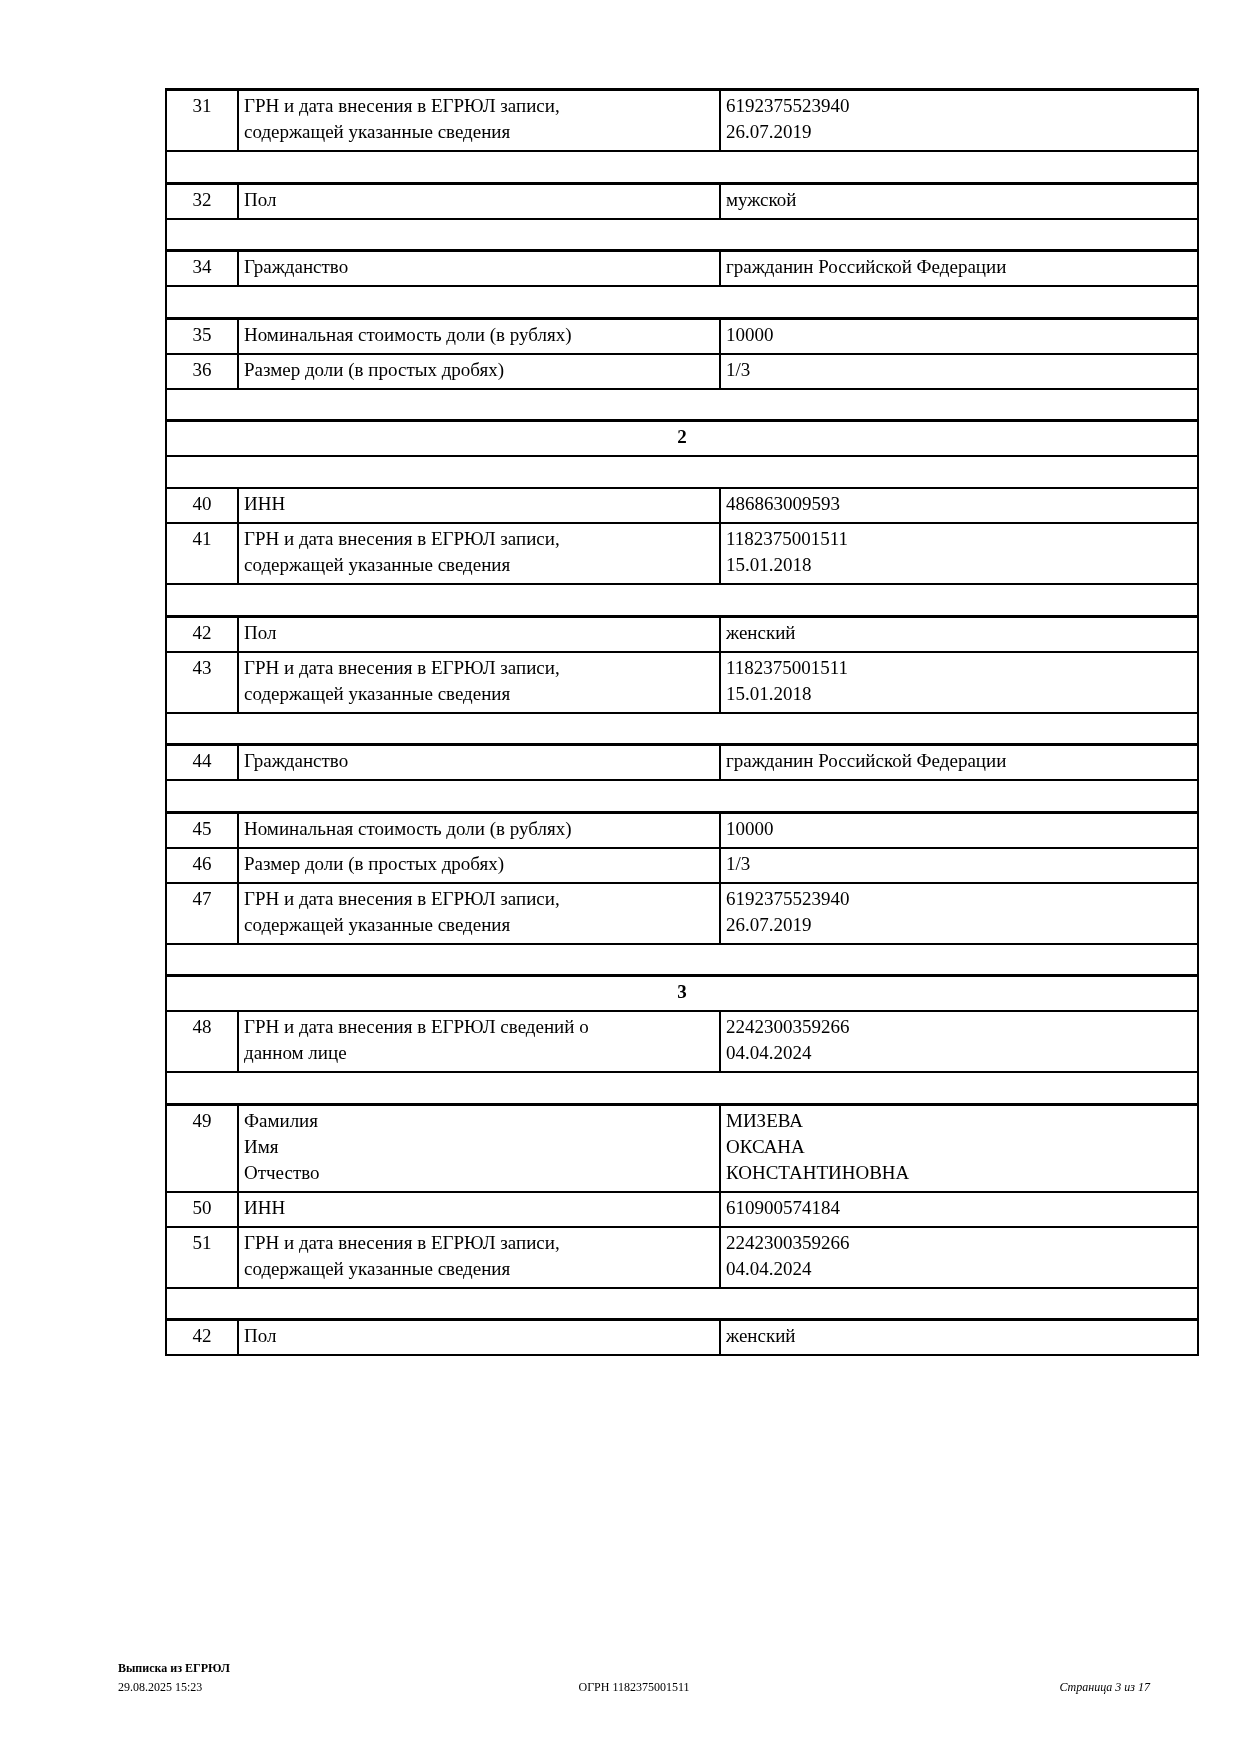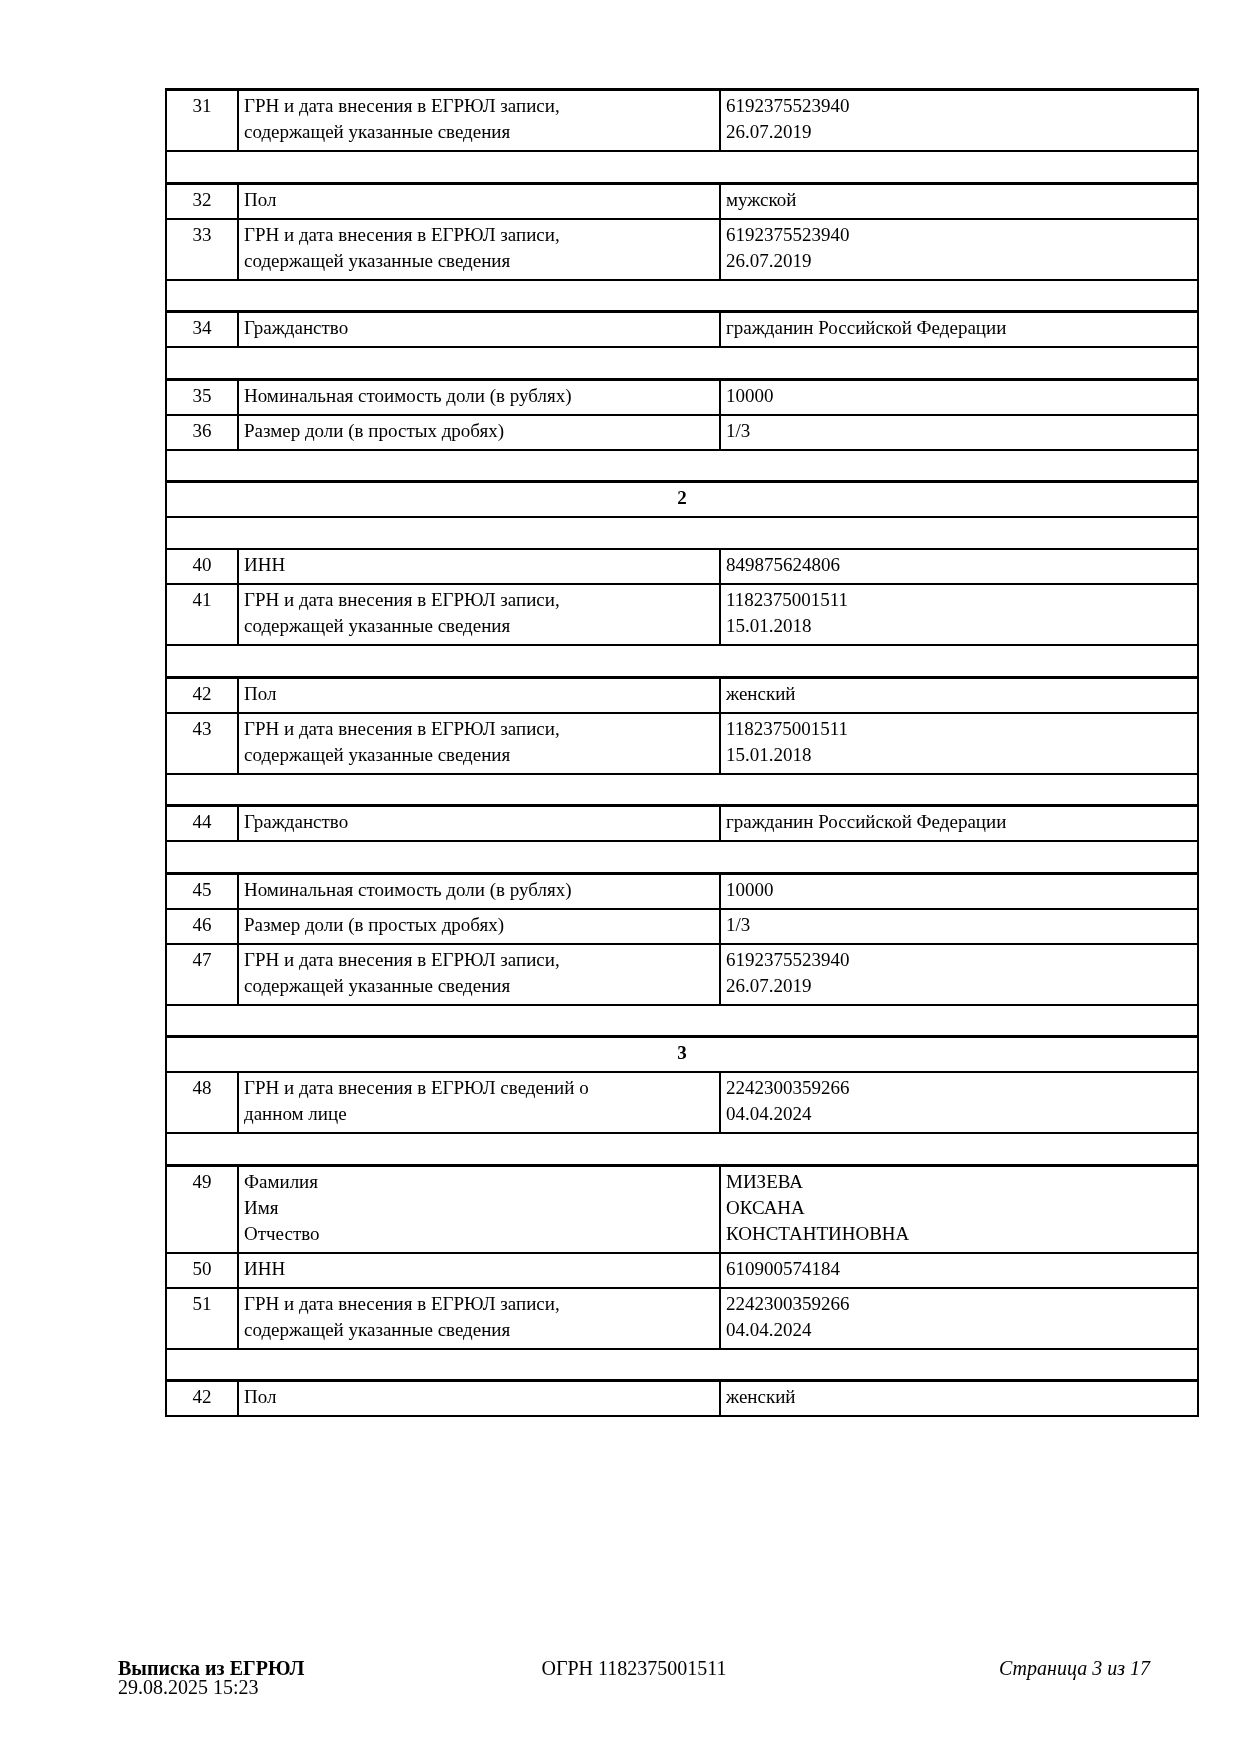--- a/index.html
+++ b/index.html
@@ -29,22 +29,22 @@
   td.num  { text-align:center; padding-left:0; padding-right:0; }
 
   
   tr.block-start td, table.doc-table tr:first-child td { border-top-width:3px; }
 
   tr.spacer-row td { height:32px; padding:0; }
   td.section-cell  { text-align:center; font-weight:bold; height:34px; }
 
   .footer {
     position:absolute; left:118px; top:1659px; width:1032px;
-    display:flex; 
-    font-size:20px; line-height:19px;
+    display:flex; align-items:flex-end;
+    font-size:12px; line-height:19px;
   }
   .footer-left   { flex:1; }
   .footer-title  { font-weight:bold; }
   .footer-center { flex:1; text-align:center; }
   .footer-right  { flex:1; text-align:right;font-style:italic; }
 </style>
 </head>
 <body>
 
 <div class="page">
@@ -64,27 +64,20 @@
 26.07.2019</td>
         </tr>
         <tr class="spacer-row">
           <td colspan="3"></td>
         </tr>
         <tr class="block-start">
           <td class="num">32</td>
           <td>Пол</td>
           <td>мужской</td>
         </tr>
-        <tr>
-          <td class="num">33</td>
-          <td>ГРН и дата внесения в ЕГРЮЛ записи,
-содержащей указанные сведения</td>
-          <td>6192375523940
-26.07.2019</td>
-        </tr>
         <tr class="spacer-row">
           <td colspan="3"></td>
         </tr>
         <tr class="block-start">
           <td class="num">34</td>
           <td>Гражданство</td>
           <td>гражданин Российской Федерации</td>
         </tr>
         <tr class="spacer-row">
           <td colspan="3"></td>
@@ -104,21 +97,21 @@
         </tr>
         <tr class="block-start">
           <td colspan="3" class="section-cell">2</td>
         </tr>
         <tr class="spacer-row">
           <td colspan="3"></td>
         </tr>
         <tr>
           <td class="num">40</td>
           <td>ИНН</td>
-          <td>849875624806</td>
+          <td>486863009593</td>
         </tr>
         <tr>
           <td class="num">41</td>
           <td>ГРН и дата внесения в ЕГРЮЛ записи,
 содержащей указанные сведения</td>
           <td>1182375001511
 15.01.2018</td>
         </tr>
         <tr class="spacer-row">
           <td colspan="3"></td>

